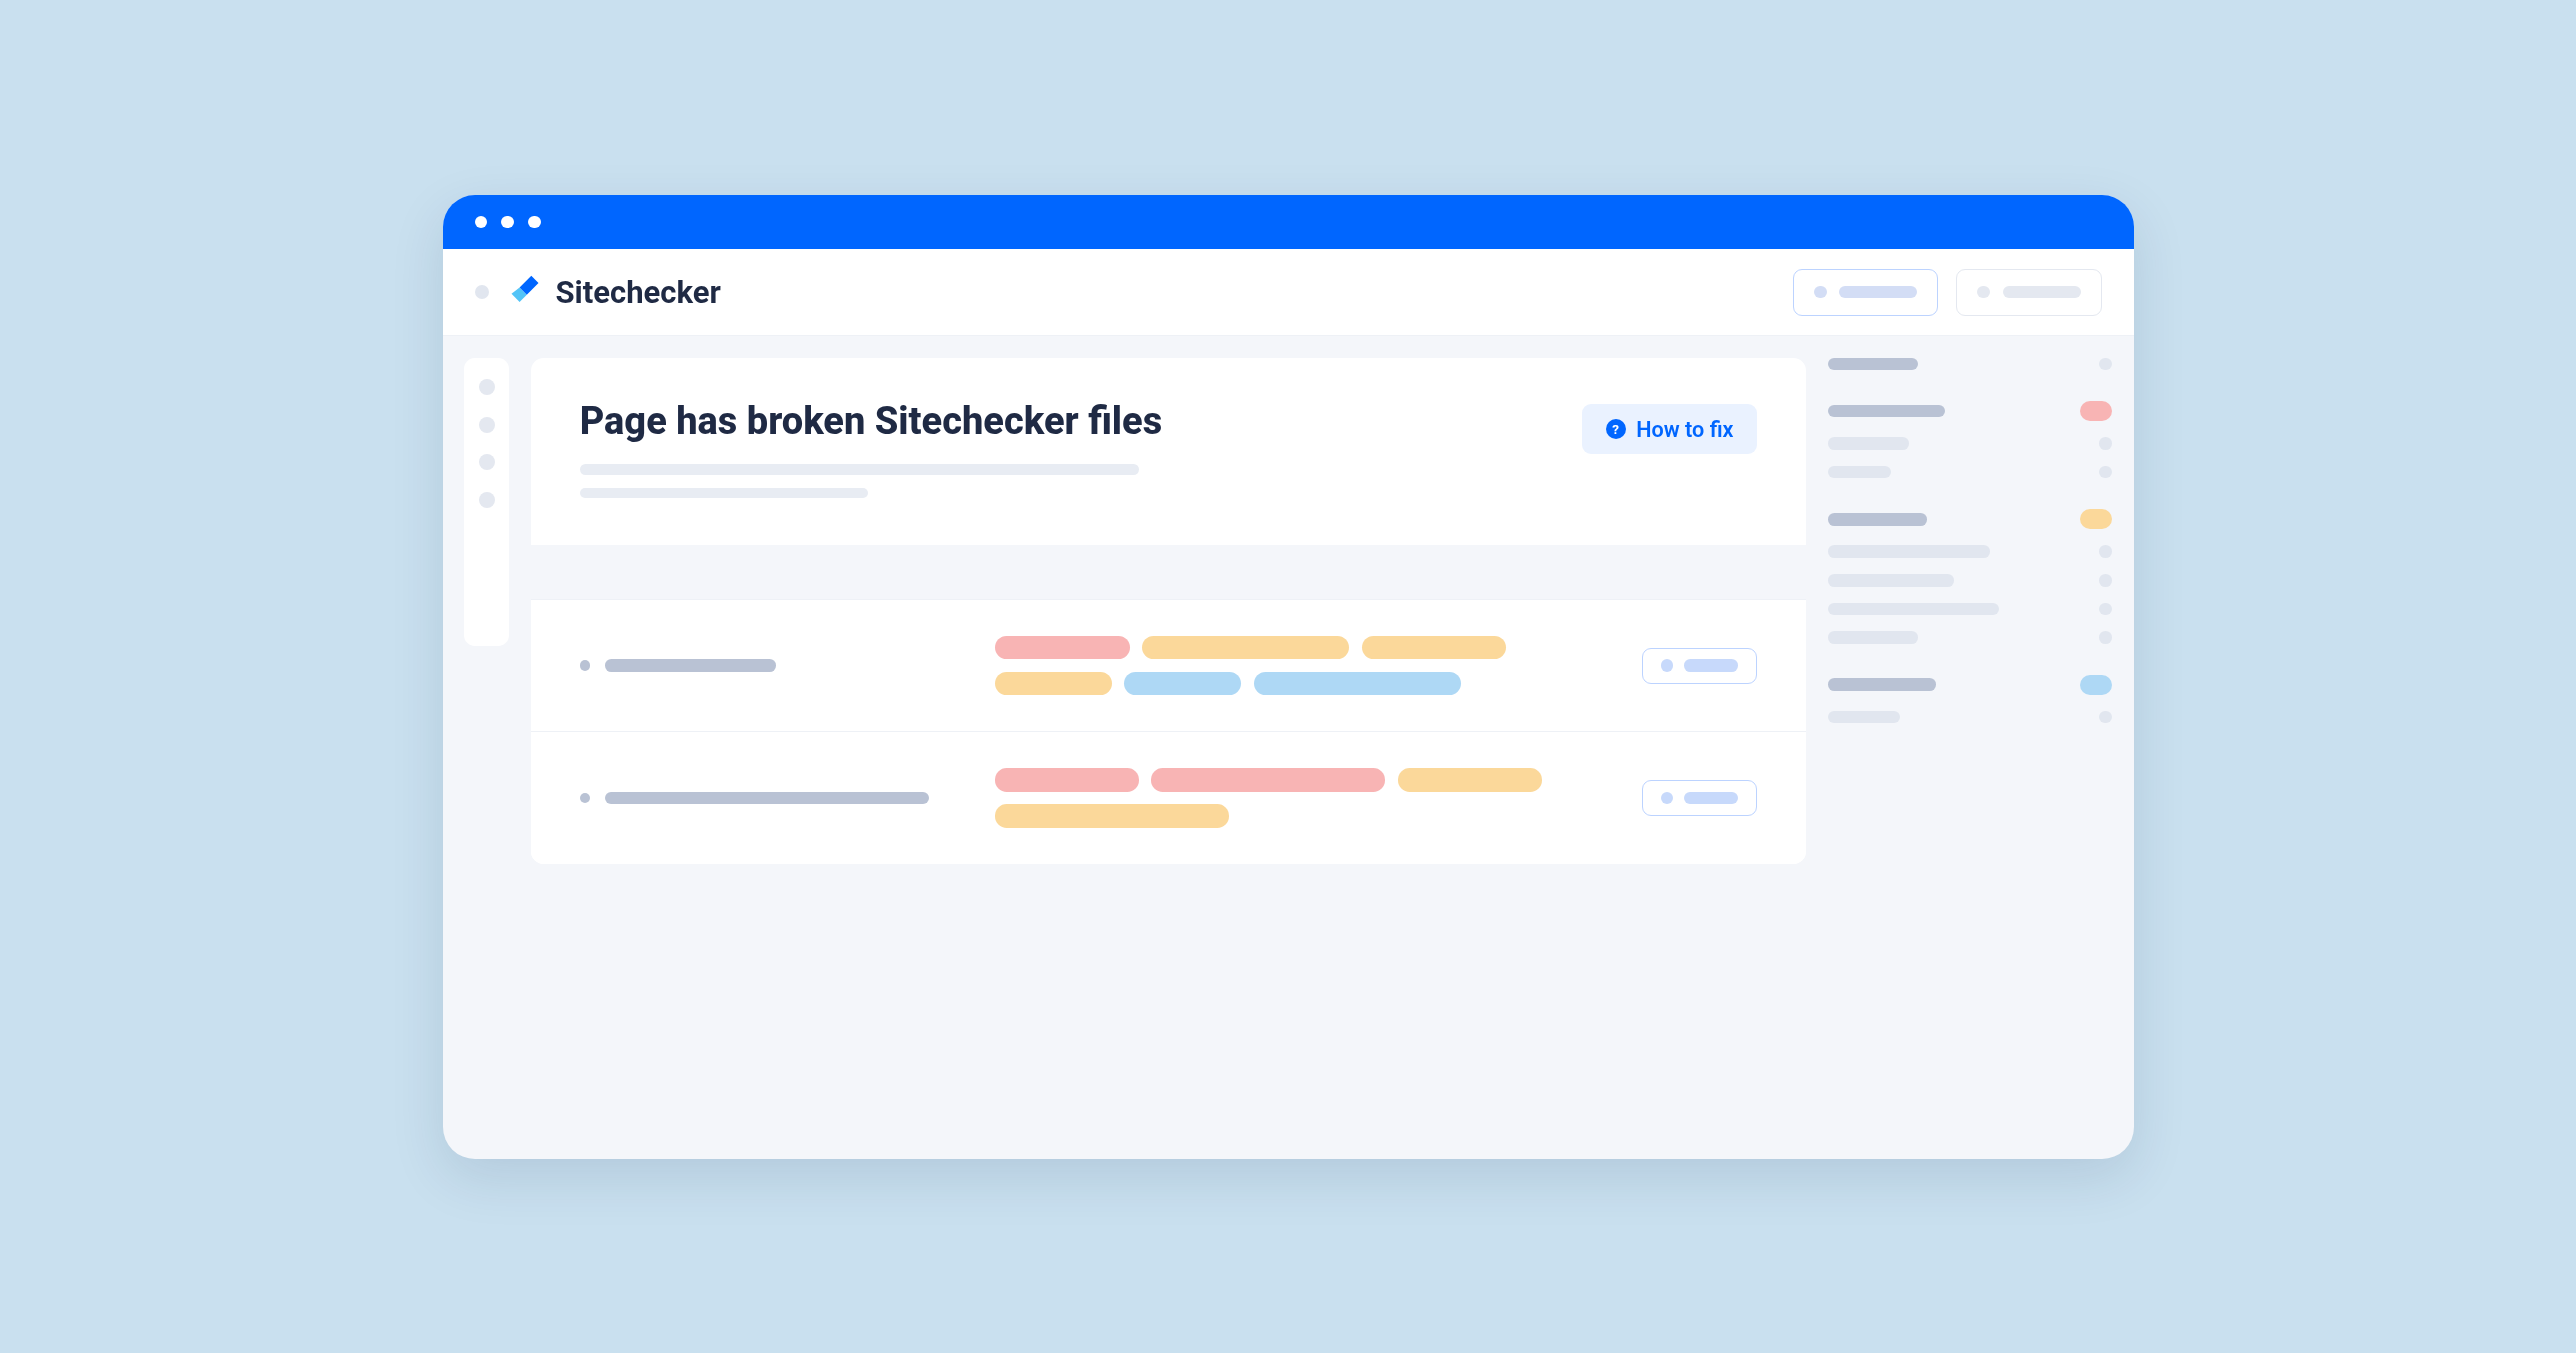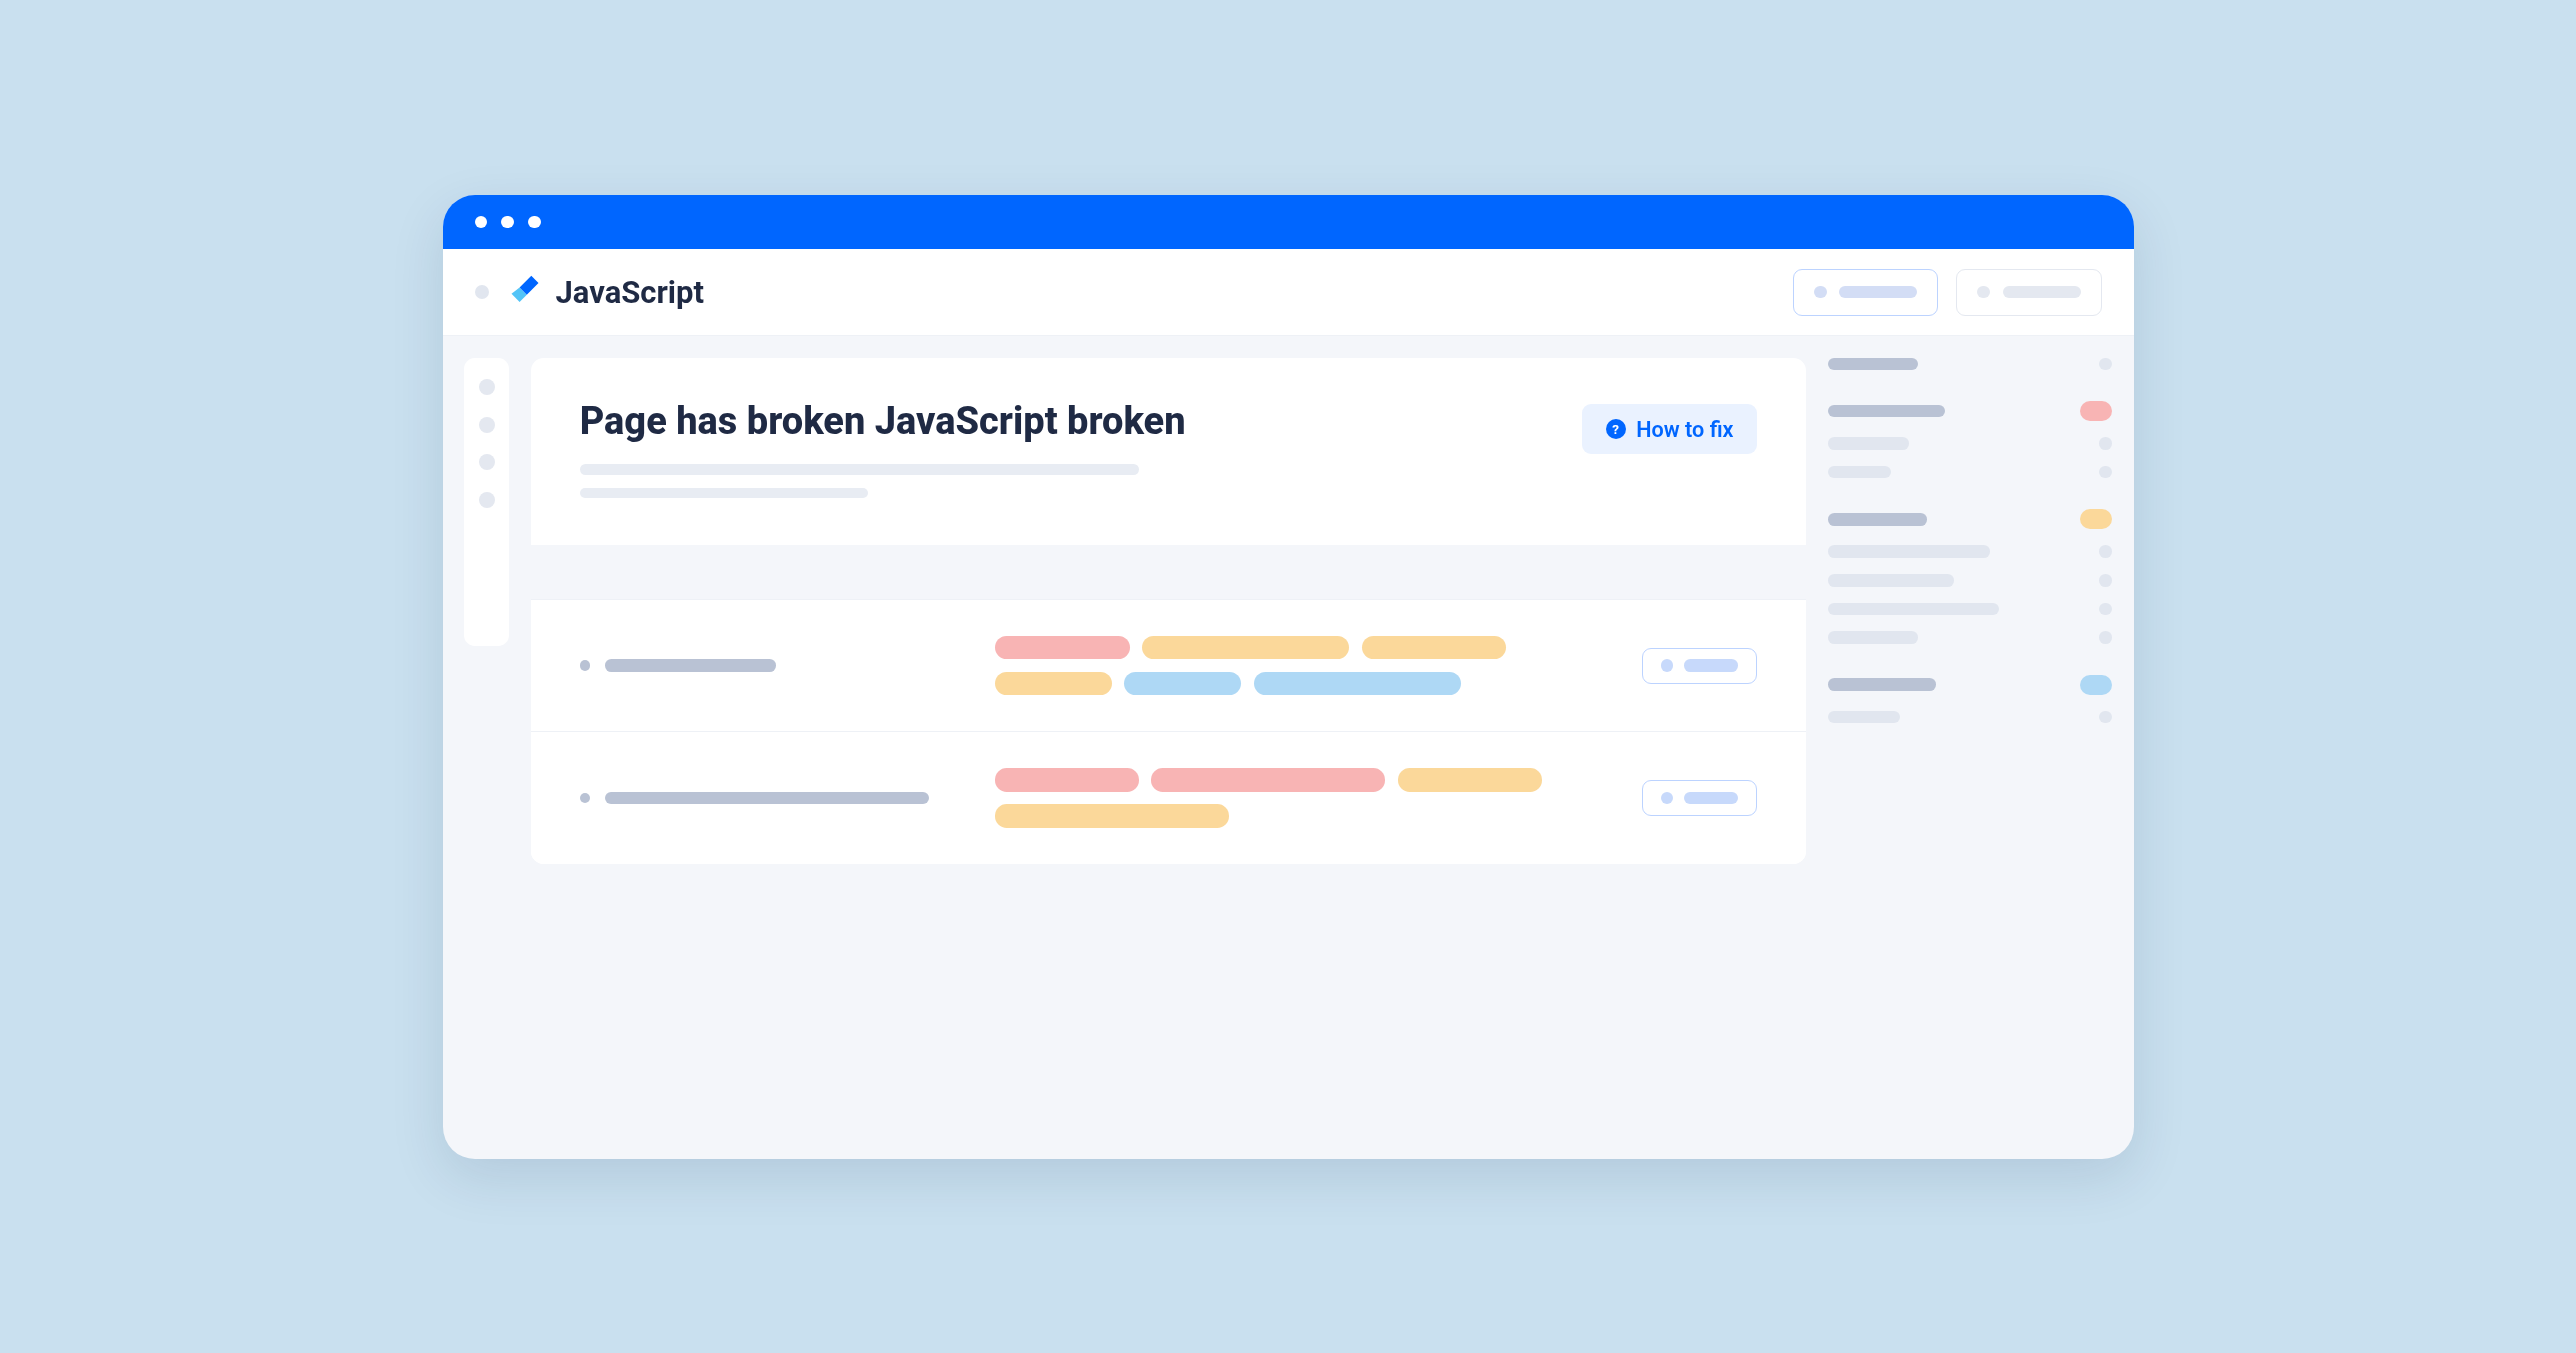--- a/index.html
+++ b/index.html
@@ -270,21 +270,21 @@
 
   <div class="header">
     <span class="menu-dot"></span>
     <div class="logo">
       <span class="logo-icon">
         <svg width="36" height="36" viewBox="0 0 40 40">
           <path d="M5 22 L14 31 L22 23 L14 15 Z" fill="#53c4f7"></path>
           <path d="M14 31 L35 10 L27 2 L14 15 L22 23 Z" fill="#0066ff"></path>
         </svg>
       </span>
-      <span class="brand">JavaScript</span>
+      <span class="brand">Sitechecker</span>
     </div>
     <div class="header-spacer"></div>
     <div class="header-btn primary">
       <span class="pill-dot"></span>
       <span class="pill-bar"></span>
     </div>
     <div class="header-btn secondary">
       <span class="pill-dot"></span>
       <span class="pill-bar"></span>
     </div>
@@ -296,21 +296,21 @@
       <span class="side-dot"></span>
       <span class="side-dot"></span>
       <span class="side-dot"></span>
     </div>
 
     <div class="main">
       <div class="content">
         <div class="card">
           <div class="card-header">
             <div class="card-title-wrap">
-              <div class="card-title">Page has broken JavaScript broken</div>
+              <div class="card-title">Page has broken Sitechecker files</div>
               <div class="desc-line w1"></div>
               <div class="desc-line w2"></div>
             </div>
             <div class="howto">
               <span class="howto-icon">?</span>
               <span>How to fix</span>
             </div>
           </div>
 
           <div class="table-gap"></div>

